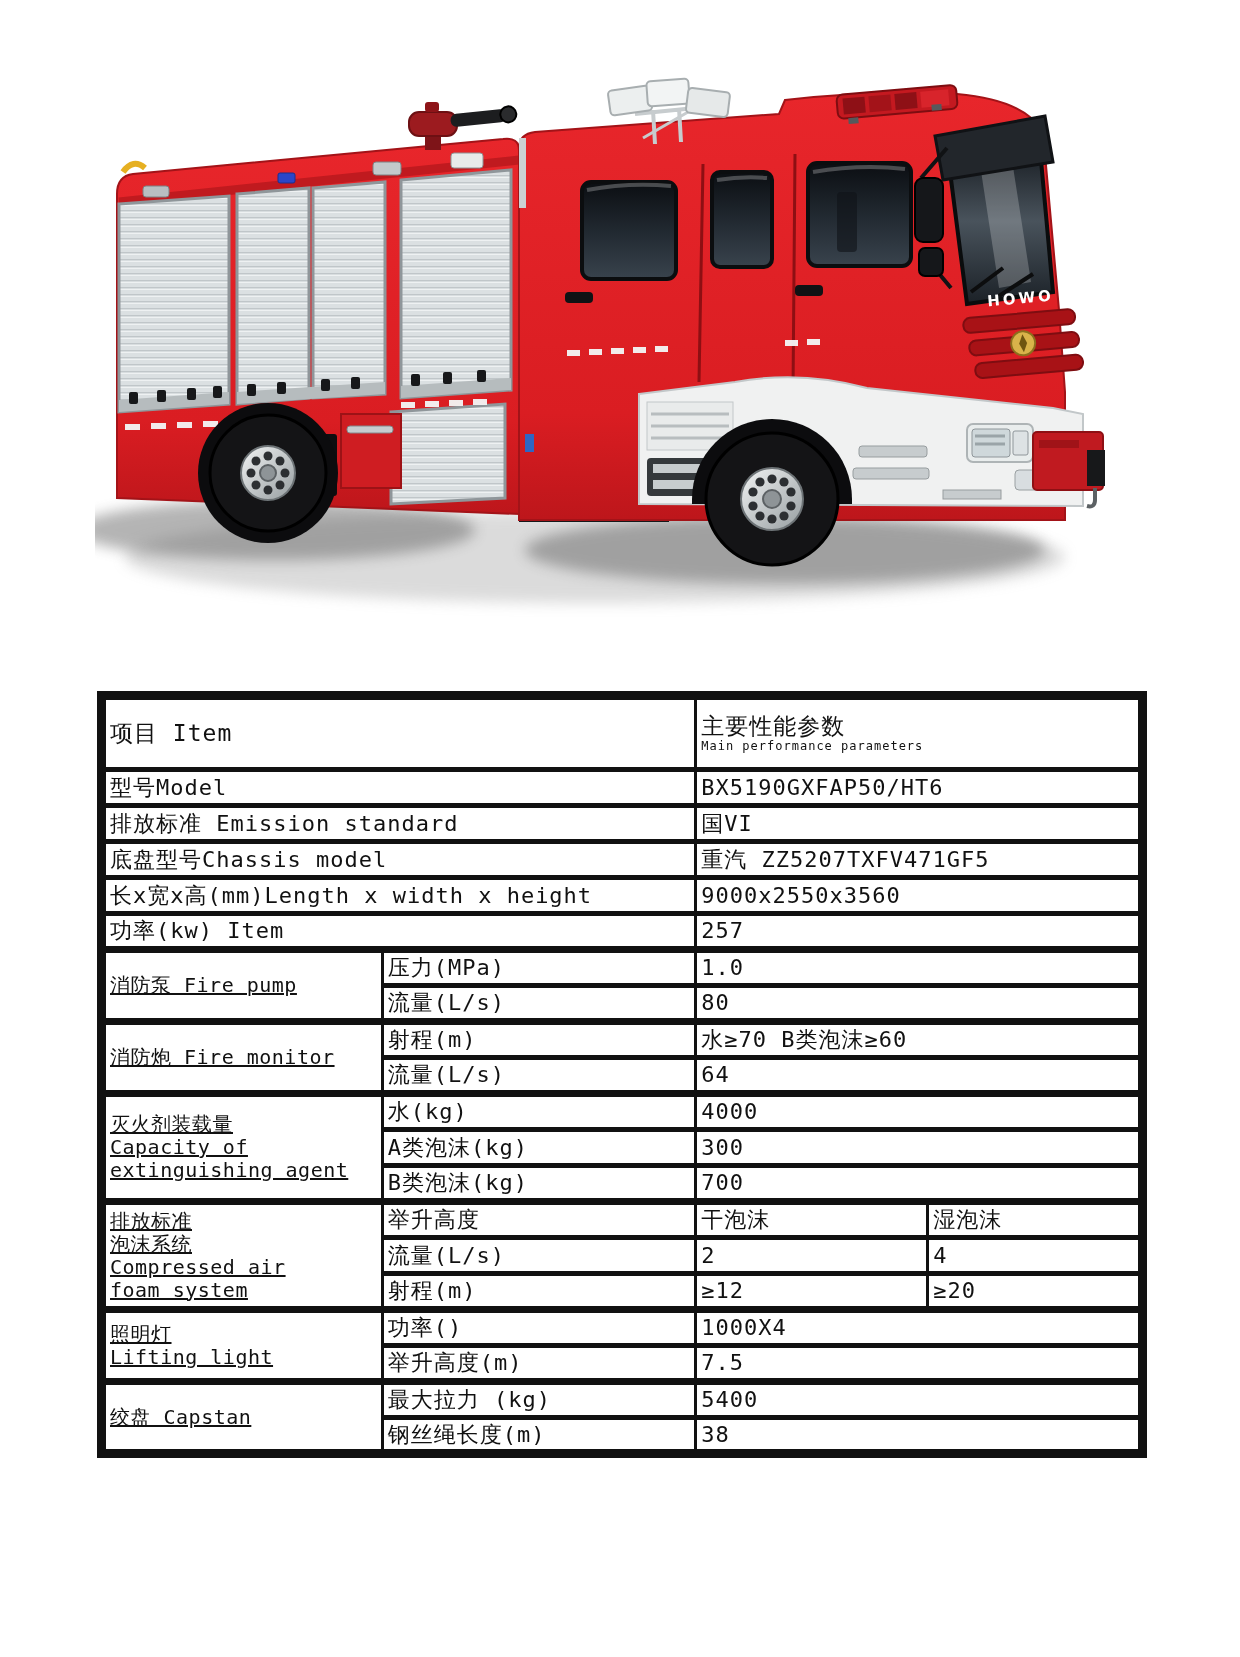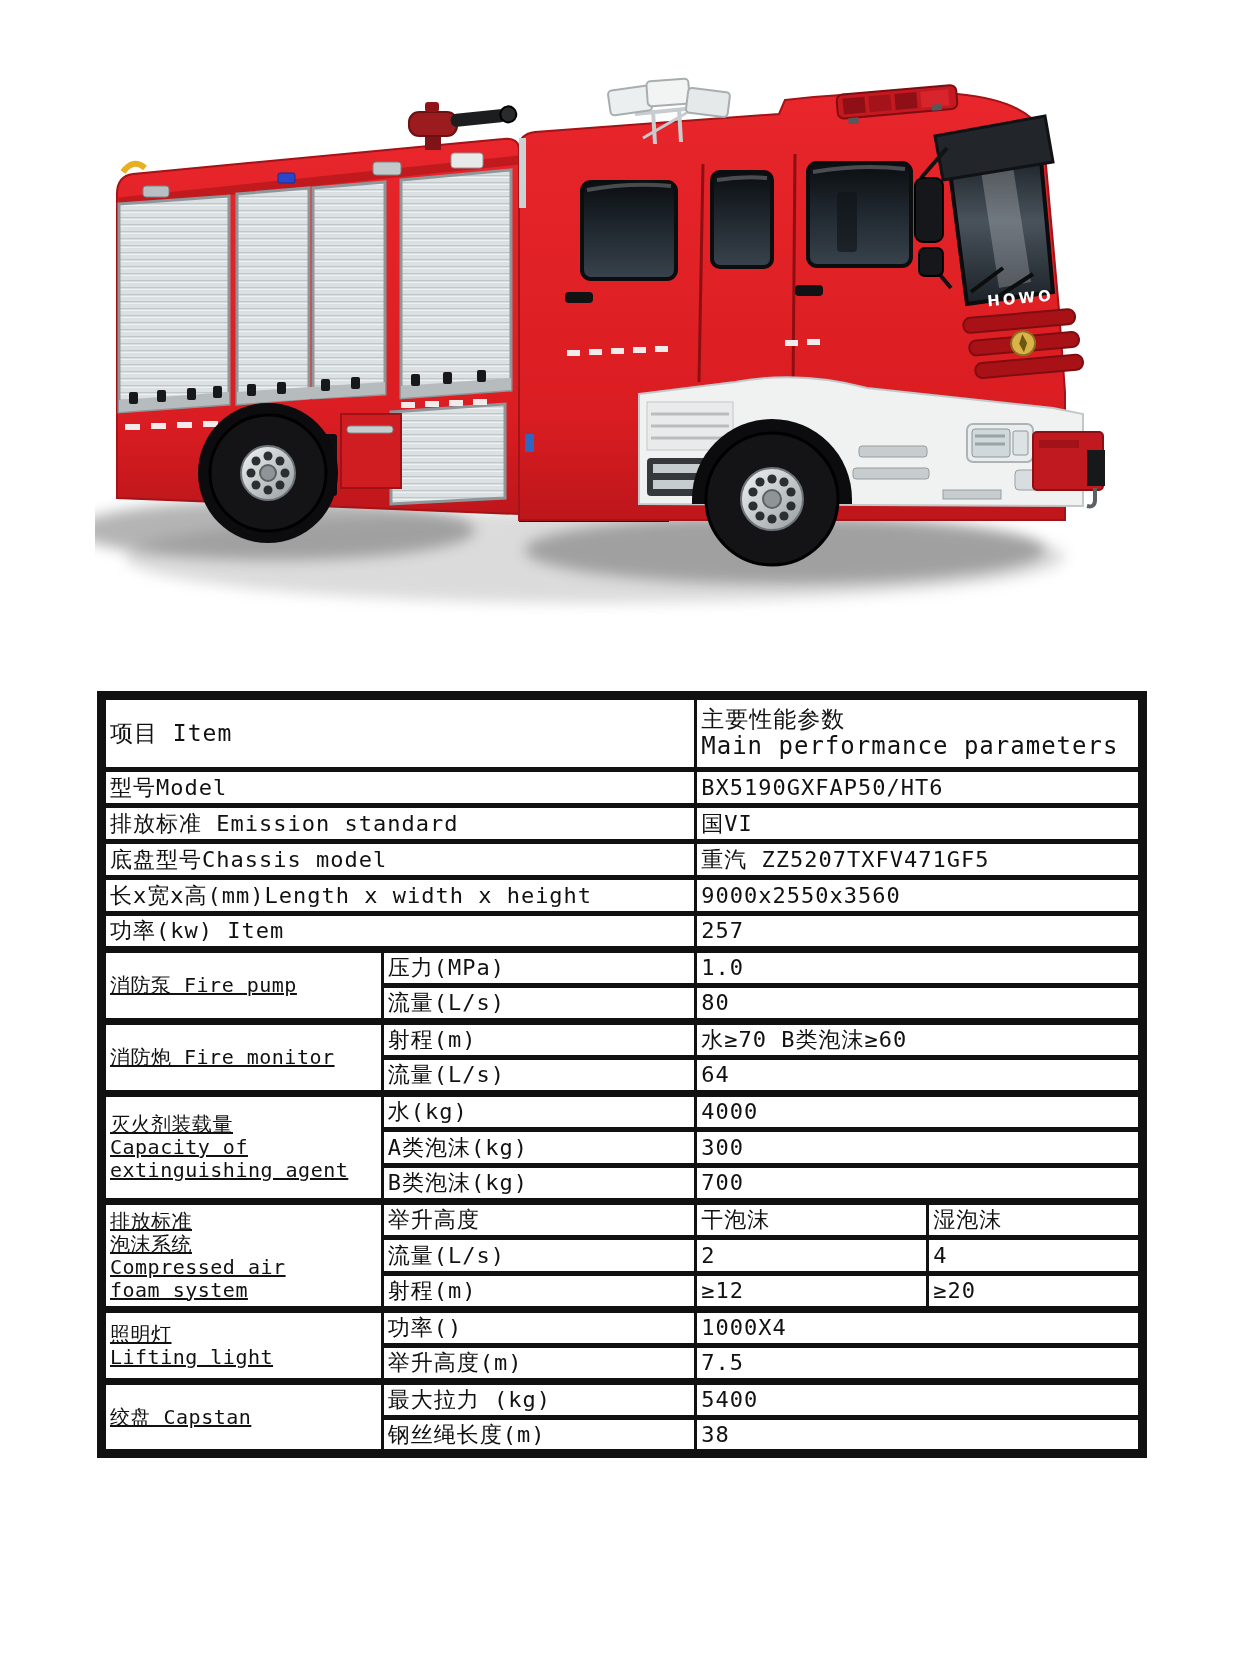--- a/index.html
+++ b/index.html
@@ -10,21 +10,21 @@
   
   #table-wrap{position:absolute;left:97px;top:691px;}
   table.spec{border-collapse:collapse;table-layout:fixed;width:1050px;border:9px solid #111;}
   table.spec td{border:3px solid #111;border-top-width:5px;border-bottom-width:5px;
       text-align:left;vertical-align:middle;padding:0 4px;
       font-size:22px;letter-spacing:1px;line-height:1.15;overflow:hidden;}
   table.spec tr{height:36px;}
   table.spec tr.hdr{height:74px;}
   table.spec tr.grp-start td{border-top-width:7px;}
   .hdr-line1{font-size:23px;}
-  .hdr-line2{font-size:24px;letter-spacing:1px;}
+  .hdr-line2{font-size:12px;letter-spacing:1px;}
   .grp-label div{font-size:20px;letter-spacing:0.5px;text-decoration:underline;}
   td.val{letter-spacing:2px;}
 </style>
 </head>
 <body>
 
 <div id="page">
 
   <div id="truck-wrap">
     <svg width="1010" height="590" viewBox="0 0 1010 590" xmlns="http://www.w3.org/2000/svg">

